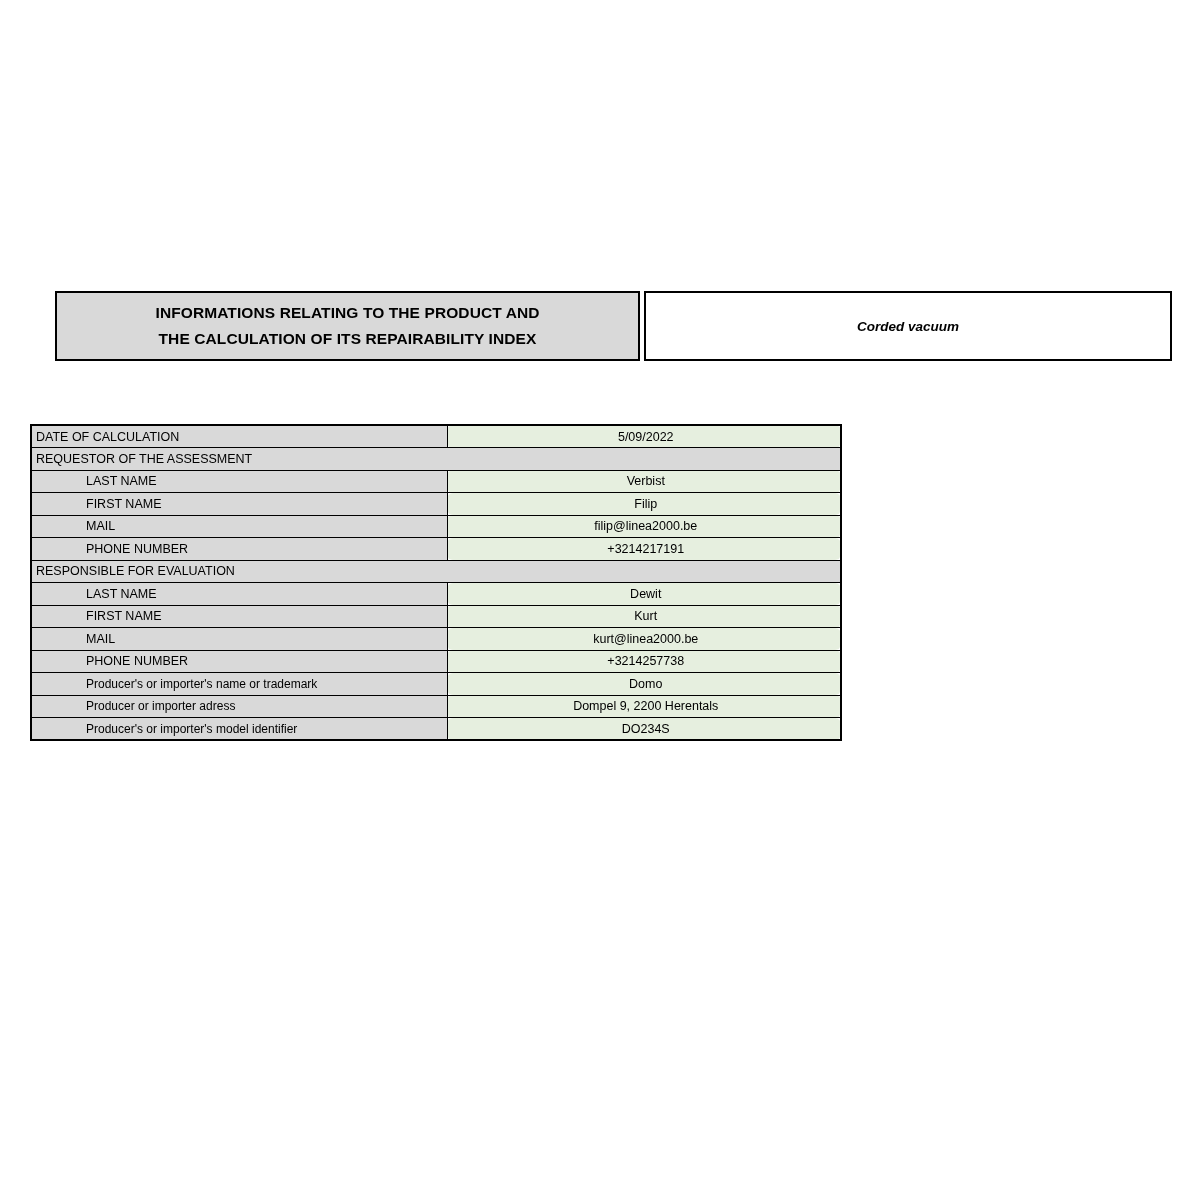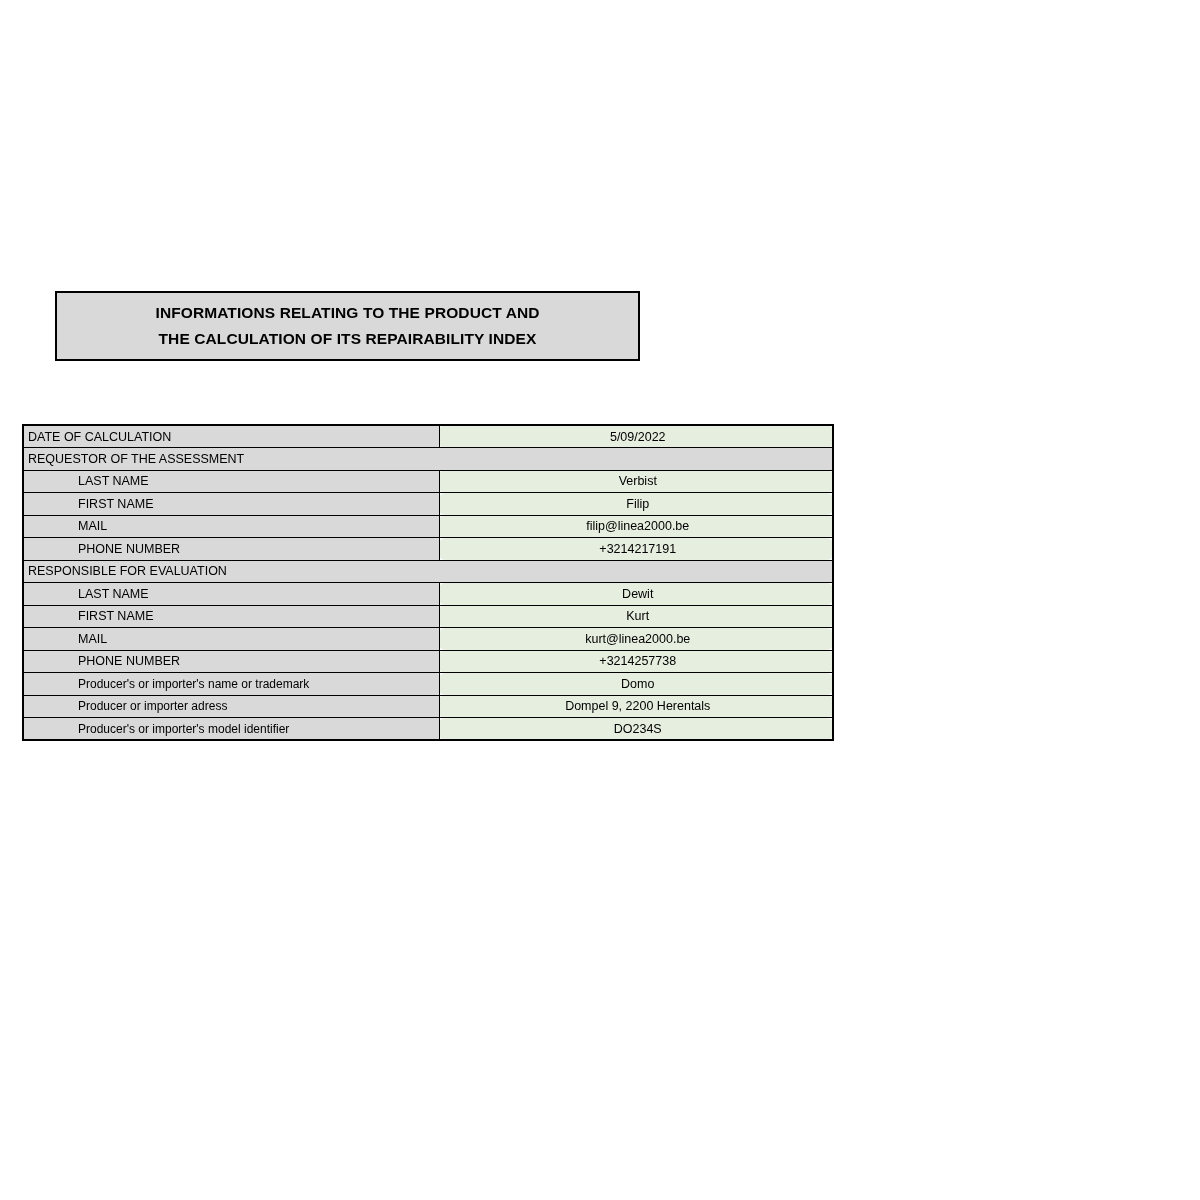--- a/index.html
+++ b/index.html
@@ -53,21 +53,21 @@
     align-items: center;
     justify-content: center;
     font-weight: bold;
     font-style: italic;
     font-size: 13.5px;
   }
 
   
   .info-table {
     position: absolute;
-    left: 22px;
+    left: 30px;
     top: 424px;
     width: 810px;
     border-collapse: collapse;
     table-layout: fixed;
   }
   .info-table td {
     height: 22.5px;
     padding: 0 0 0 4px;
     font-size: 12.5px;
     vertical-align: middle;
@@ -107,20 +107,21 @@
   }
 </style>
 </head>
 <body>
 
 <div class="banner">
   <div class="banner-title">
     <div>INFORMATIONS RELATING TO THE PRODUCT AND</div>
     <div class="line2">THE CALCULATION OF ITS REPAIRABILITY INDEX</div>
   </div>
+  <div class="banner-product">Corded vacuum</div>
 </div>
 
 <table class="info-table">
   <colgroup>
     <col class="col-label">
     <col class="col-value">
   </colgroup>
   <tbody>
     <tr>
       <td class="lbl">DATE OF CALCULATION</td>

